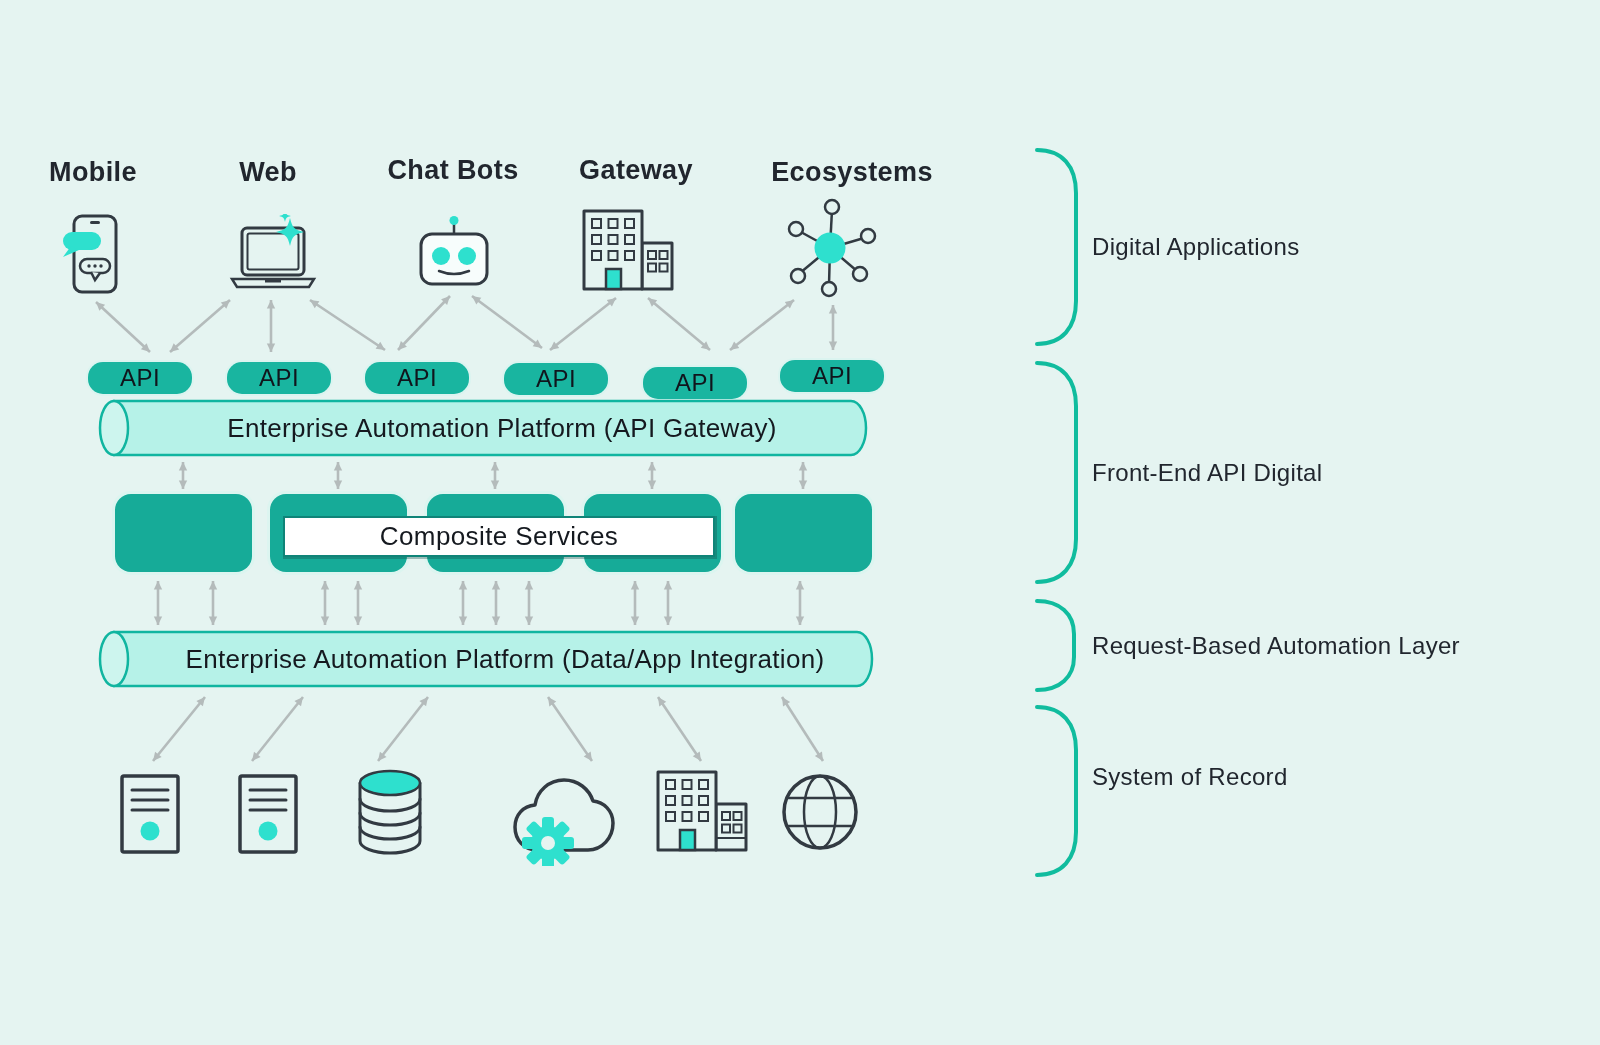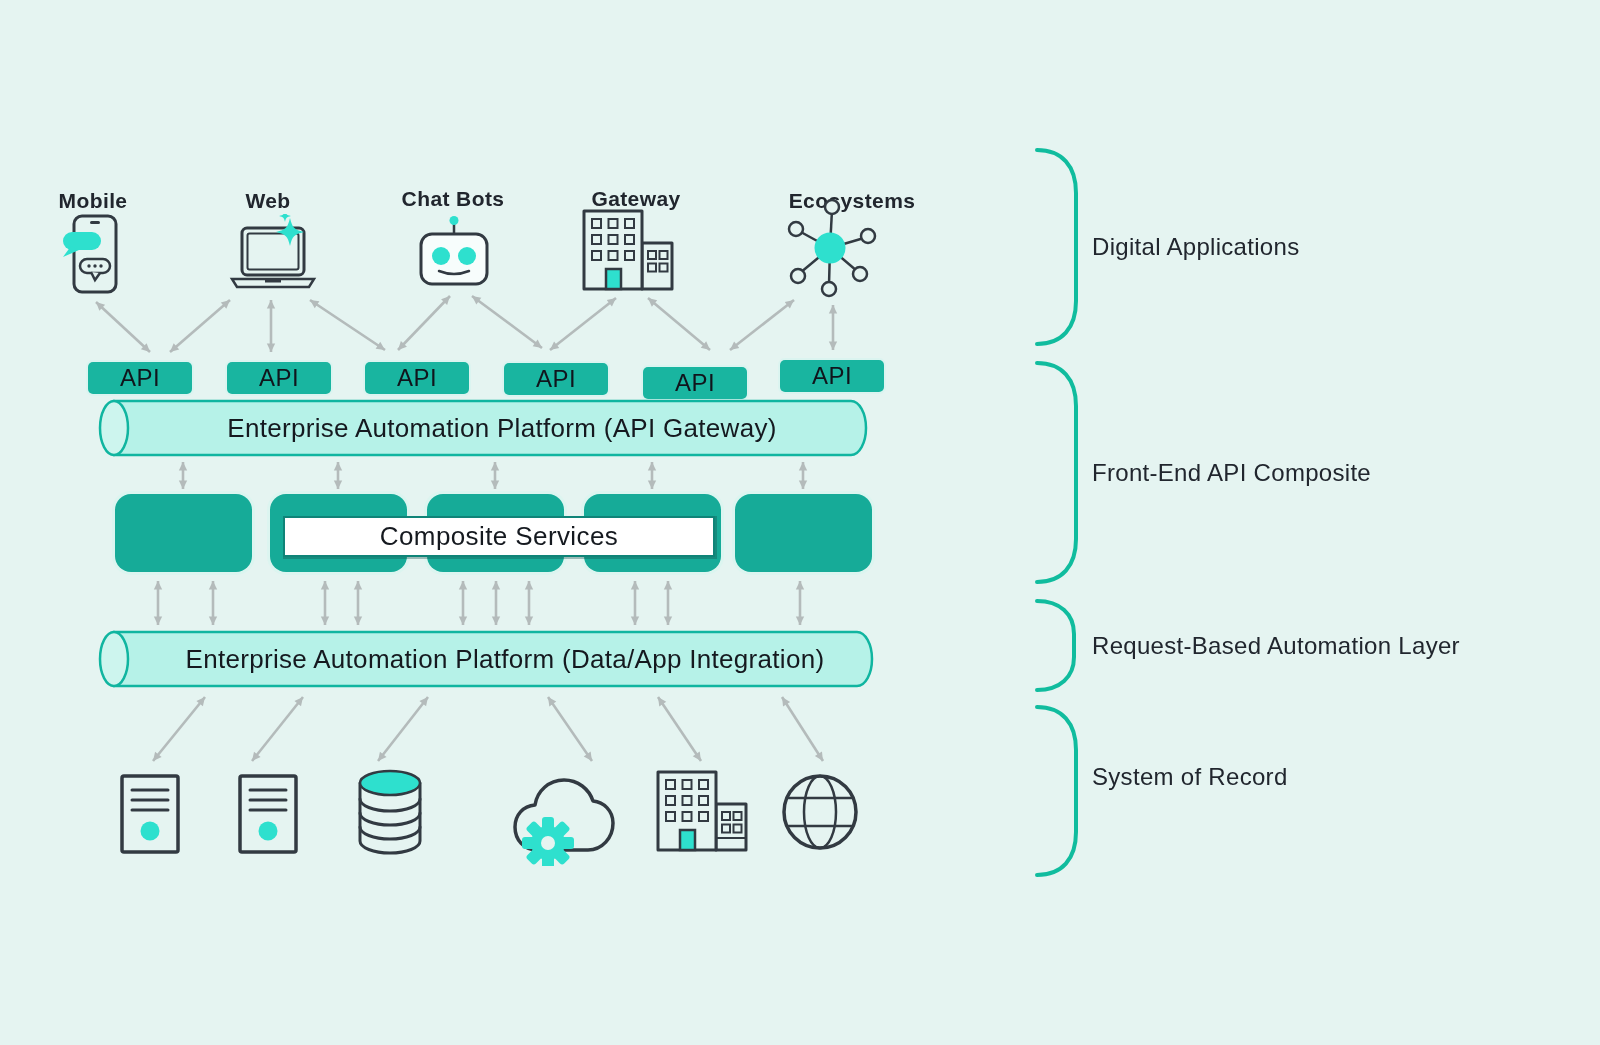--- a/index.html
+++ b/index.html
@@ -1,24 +1,24 @@
 <!DOCTYPE html>
 <html style="--bg: #e5f4f1; --teal: #19b5a0; --teal2: #16ab98; --cyl-fill: #b6f2e8; --cyl-cap: #cdf5ee; --cyl-stroke: #10b5a0; --accent: #2ee0ce; --ink: #323a42; --arrow: #b4bbbb; --bracket: #10bc9e; --text: #21262e; --bar-border: #0f8478;"><head>
 <meta charset="utf-8">
 <style>
   html,body{margin:0;padding:0;}
   body{font-family:"Liberation Sans", sans-serif;}
   .stage{position:relative;width:1600px;height:1045px;background:var(--bg);overflow:hidden;}
 
   
-  .chan-label{position:absolute;transform:translateX(-50%);font-size:21px;font-weight:600;color:var(--text);letter-spacing:.4px;white-space:nowrap;margin-top:32px;}
+  .chan-label{position:absolute;transform:translateX(-50%);font-size:27px;font-weight:600;color:var(--text);letter-spacing:.4px;white-space:nowrap;}
   .layer-label{position:absolute;font-size:24px;font-weight:400;color:var(--text);letter-spacing:.3px;white-space:nowrap;line-height:33px;}
 
   
-  .api{position:absolute;width:104px;height:32px;background:var(--teal);border-radius:5px;
+  .api{position:absolute;width:104px;height:32px;background:var(--teal);border-radius:15px;
        box-shadow:0 0 0 2px rgba(214,245,239,.65);display:flex;align-items:center;justify-content:center;
        font-size:24px;font-weight:500;color:#10151c;letter-spacing:.5px;}
 
   
   .sbox{position:absolute;top:494px;width:137px;height:78px;background:var(--teal2);border-radius:16px;
         box-shadow:0 0 0 3px rgba(214,245,239,.55);}
   .composite{position:absolute;left:283px;top:516px;width:428px;height:37px;background:#ffffff;
         border:2px solid var(--bar-border);box-shadow:1px 1px 0 1px rgba(20,80,75,.35);
         display:flex;align-items:center;justify-content:center;font-size:26px;font-weight:500;color:#15191f;letter-spacing:.4px;z-index:3;text-align:center;}
 
@@ -302,19 +302,19 @@
   <div class="icon" style="left:778px;top:770px">
     <svg width="84" height="84" viewBox="0 0 84 84">
       <circle cx="42" cy="42" r="36" class="s35 fbg"></circle>
       <ellipse cx="42" cy="42" rx="16" ry="36" class="s25"></ellipse>
       <line x1="9" y1="28" x2="75" y2="28" class="s25"></line>
       <line x1="9" y1="56" x2="75" y2="56" class="s25"></line>
     </svg>
   </div>
 
   <div class="layer-label" style="left:1092px;top:230px">Digital Applications</div>
-  <div class="layer-label" style="left:1092px;top:456px">Front-End API Composite</div>
+  <div class="layer-label" style="left:1092px;top:456px">Front-End API Digital</div>
   <div class="layer-label" style="left:1092px;top:629px">Request-Based Automation Layer</div>
   <div class="layer-label" style="left:1092px;top:760px">
     <div>System of Record</div>
   </div>
 
 </div>
 
 </body></html>

